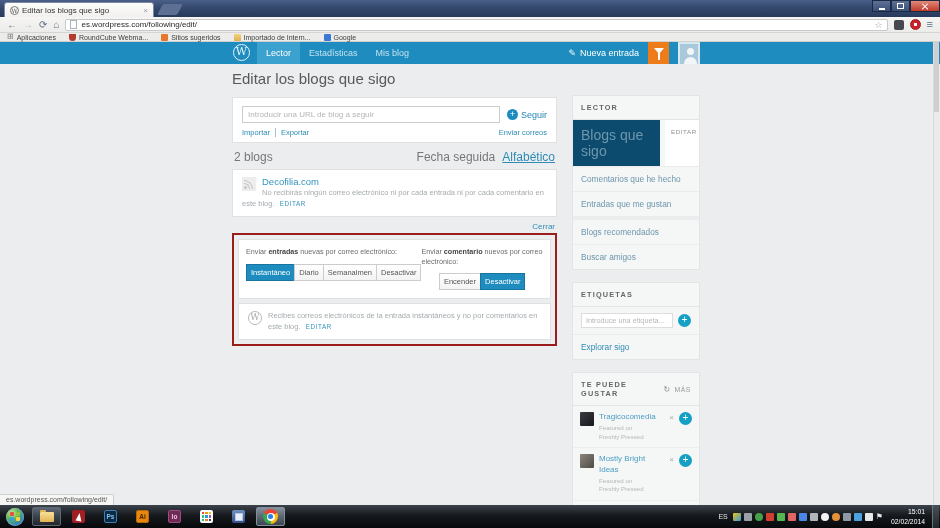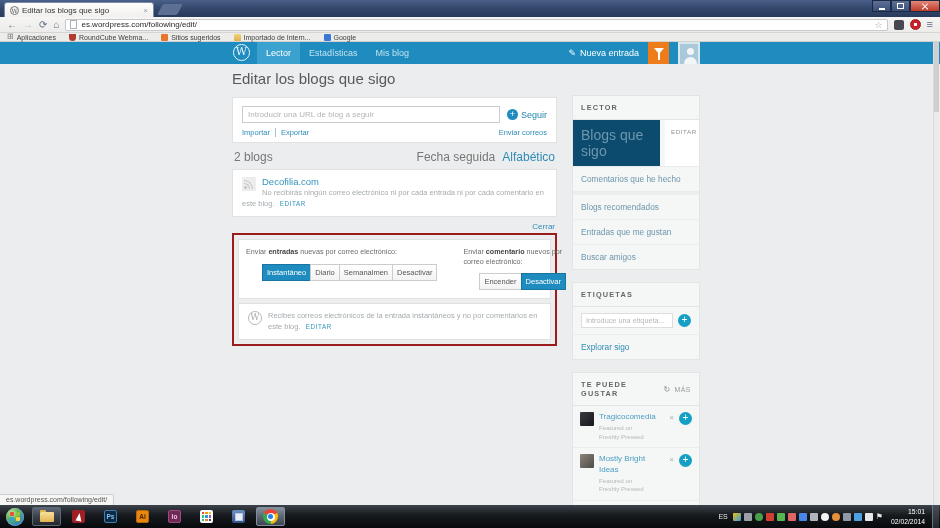--- a/index.html
+++ b/index.html
@@ -78,44 +78,44 @@
   .follow-row{display:flex;align-items:center;gap:7px}
   .follow-input{flex:1;height:17px;border:1px solid #ccc;font-size:8px;padding:0 5px;color:#444;font-family:inherit}
   .follow-input::placeholder{color:#b5b5b5}
   .follow-btn{display:flex;align-items:center;gap:3px;font-size:9px;color:#2585b2;white-space:nowrap}
   .plus-circle{width:11px;height:11px;border-radius:50%;background:#1e8cbe;color:#fff;font-size:9px;
     line-height:10px;text-align:center;flex:none}
   .follow-links{display:flex;justify-content:space-between;font-size:7.5px;color:#2e8cb5;margin-top:5px}
   .flink{color:#2e8cb5}
   .flink.sep{border-left:1px solid #9cc4d6;padding-left:5px;margin-left:5px}
   .count-row{display:flex;justify-content:space-between;font-size:12px;color:#777;padding:7px 2px 5px}
-  .sort-alpha{color:#2e8cb5;margin-left:7px}
+  .sort-alpha{color:#2e8cb5;text-decoration:underline;margin-left:7px}
   .blog-card{padding:6px 9px 7px;overflow:hidden}
   .blog-icon{float:left;width:14px;height:14px;background:#ededed;margin:1px 6px 2px 0;position:relative;overflow:hidden}
   .blog-icon .rss-dot{position:absolute;left:2px;bottom:2px;width:3px;height:3px;border-radius:50%;background:#c4c4c4}
   .blog-icon .rss-a1{position:absolute;left:2px;bottom:2px;width:6px;height:6px;border:1.5px solid #c4c4c4;
     border-bottom:none;border-left:none;border-radius:0 100% 0 0}
   .blog-icon .rss-a2{position:absolute;left:2px;bottom:2px;width:9px;height:9px;border:1.5px solid #c4c4c4;
     border-bottom:none;border-left:none;border-radius:0 100% 0 0}
   .blog-icon.wp{background:transparent;border:1.5px solid #b9b9b9;border-radius:50%;
     font-family:"DejaVu Serif",serif;font-size:9px;line-height:11px;text-align:center;color:#a8a8a8}
   .blog-name{font-size:9.5px;color:#3194bd}
   .blog-desc{font-size:7.5px;color:#a6abae;line-height:1.4;margin-top:1px}
   .edit-link{font-size:6.3px;color:#3194bd;letter-spacing:.6px;margin-left:3px}
   .close-row{text-align:right;font-size:8px;color:#2e8cb5;margin:5px 2px 2px}
   .red-box{border:2px solid #9b1c1c;padding:4px;background:transparent}
-  .email-card{display:flex;gap:26px;padding:7px 7px 8px}
+  .email-card{display:flex;gap:0;padding:7px 7px 8px}
   .email-col{flex:1}
   .email-lbl{font-size:7.2px;color:#6b6b6b;line-height:1.35}
   .email-lbl b{color:#454545}
   .btn-group{display:flex;margin-top:7px}
   .btn-group.center{justify-content:center}
   .btn{font-size:7.5px;color:#555;background:linear-gradient(#fff,#f3f3f3);border:1px solid #ccc;
     padding:3px 4px;margin-left:-1px;white-space:nowrap}
-  .btn:first-child{margin-left:16px}
+  .btn:first-child{margin-left:0}
   .btn.active{background:#1e8cbe;color:#fff;border-color:#17759f}
   .blog-card.second{margin-top:4px}
 
   
   .sidebar{position:absolute;left:572px;top:95px;width:128px}
   .sbox{background:#f5f6f6;border:1px solid #e3e5e5;margin-bottom:12px}
   .sbox-header{display:flex;align-items:center;font-size:7.3px;font-weight:bold;letter-spacing:1.2px;
     color:#666;padding:7px 8px;border-bottom:1px solid #e3e5e5}
   .sitem{font-size:8.3px;color:#6d97ad;padding:7px 8px;border-bottom:1px solid #eaecec;cursor:default}
   .sitem:last-child{border-bottom:none}
@@ -358,22 +358,22 @@
 </div>
 
 <div class="sidebar">
   <div class="sbox">
     <div class="sbox-header">LECTOR</div>
     <div class="active-row">
       <span class="active-label">Blogs que sigo</span>
       <span class="edit-badge">EDITAR</span>
     </div>
     <div class="sitem">Comentarios que he hecho</div>
+    <div class="sitem">Entradas que me gustan</div>
     <div class="sitem group-sep">Blogs recomendados</div>
-    <div class="sitem">Entradas que me gustan</div>
     <div class="sitem">Buscar amigos</div>
   </div>
 
   <div class="sbox">
     <div class="sbox-header">ETIQUETAS</div>
     <div class="tag-row">
       <input class="tag-input" placeholder="Introduce una etiqueta..." style="">
       <span class="teal-circle">+</span>
     </div>
     <div class="explore">Explorar sigo</div>

